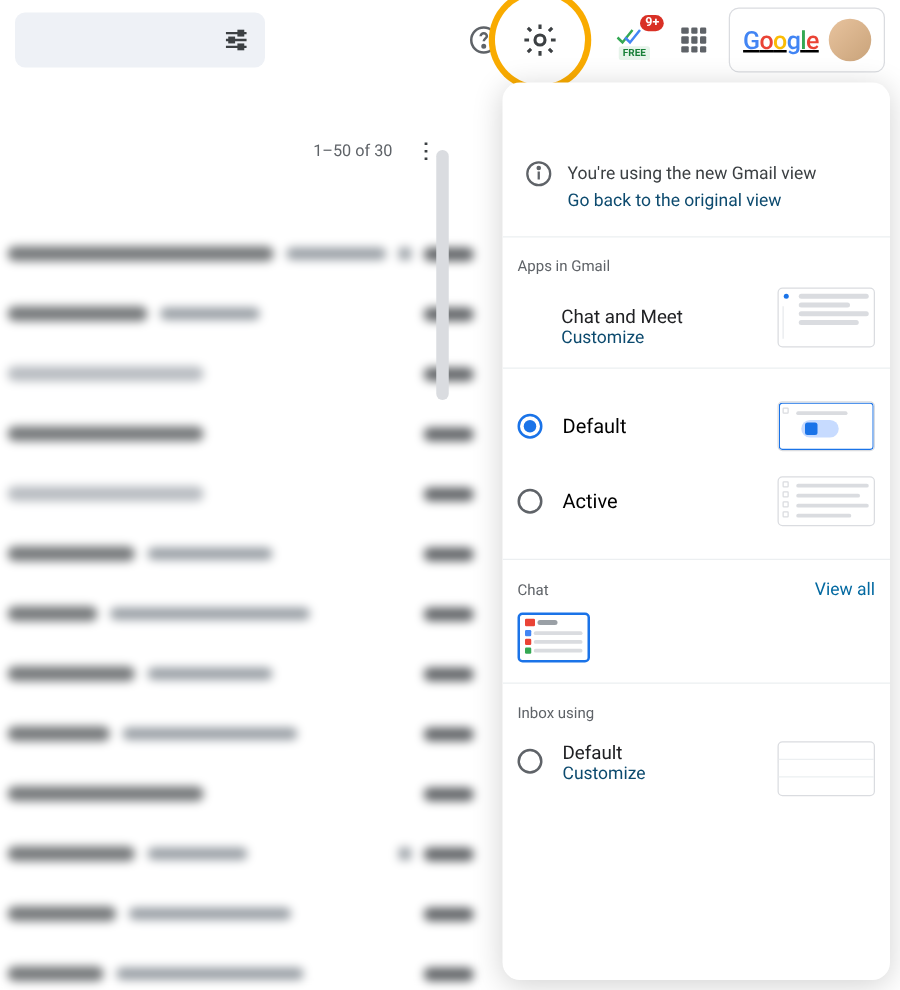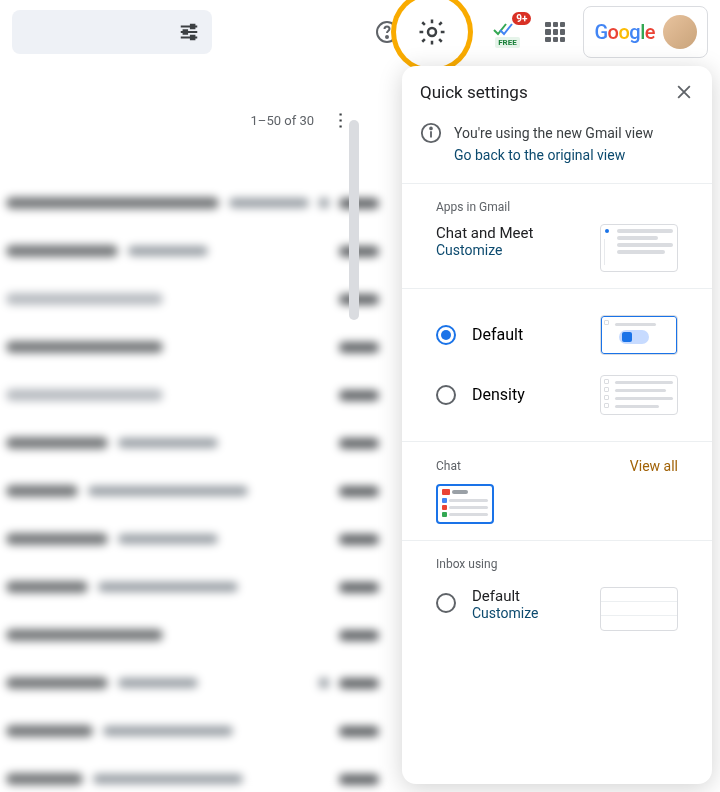--- a/index.html
+++ b/index.html
@@ -16,67 +16,67 @@
   .help-circle { width: 24px; height: 24px; }
   .gear-highlight { position: absolute; left: 396px; top: -4px; width: 72px; height: 72px; border-radius: 50%; background: #fff; box-shadow: 0 0 0 5px #f9ab00; display: flex; align-items: center; justify-content: center; z-index: 5; }
   .gear-svg { width: 30px; height: 30px; }
   .badge-stack { position: relative; width: 40px; height: 40px; display: flex; align-items: center; justify-content: center; }
   .badge-red { position: absolute; top: 0px; right: -4px; background: #d93025; color: #fff; font-size: 10px; font-weight: 700; border-radius: 10px; padding: 1px 4px; z-index:2; }
   .free-badge { font-size: 8px; font-weight:700; color:#188038; background:#e6f4ea; padding:1px 3px; border-radius:2px; position:absolute; bottom:4px; }
   .check-dbl { position:absolute; top:10px; left:6px; }
   .apps-dots { width: 20px; height: 20px; display:grid; grid-template-columns:repeat(3,1fr); grid-template-rows:repeat(3,1fr); gap:2px; }
   .apps-dots span { background:#5f6368; border-radius:1px; }
   .google-box { border: 1px solid #dadce0; border-radius: 8px; padding: 8px 10px; display:flex; align-items:center; gap:8px; }
-  .google-logo { font-size: 20px; font-weight: 500; letter-spacing: -0.5px; }
+  .google-logo { font-size: 20px; font-weight: 500; letter-spacing: -0.5px; text-decoration: underline; }
   .g1{color:#4285F4}.g2{color:#EA4335}.g3{color:#FBBC05}.g4{color:#4285F4}.g5{color:#34A853}.g6{color:#EA4335}
   .avatar { width: 34px; height: 34px; border-radius:50%; background: linear-gradient(135deg,#e8c39e,#c9a37a); }
 
   .mainblur { position:absolute; left:0; top:64px; width: 385px; bottom:0; background:#fff; filter: blur(4px); padding-top: 40px; }
   .pagecount-row { position:absolute; left:0; top:110px; width:360px; display:flex; align-items:center; justify-content:flex-end; gap:18px; color:#5f6368; font-size:13px; z-index:2; padding-right:10px; }
   .kebab { font-size:18px; letter-spacing:0; transform: rotate(90deg); display:inline-block; color:#3c4043; }
   .fake-row { height: 38px; display:flex; align-items:center; gap:10px; padding:0 6px; margin-top:10px; }
   .fake-subj { flex:1; height:12px; background:#3c4043; opacity:.7; border-radius:6px; }
   .fake-sub2 { width:80px; height:10px; background:#9aa0a6; border-radius:5px; }
   .fake-date { width:40px; height:11px; background:#3c4043; opacity:.8; border-radius:5px; }
   .fake-att { width:10px; height:10px; background:#9aa0a6; border-radius:2px; }
   .scroll-shade { position:absolute; left:349px; top:120px; width:10px; height:200px; background:#dadce0; border-radius:5px; }
 
   .panel { position:absolute; right:8px; top:66px; width: 310px; bottom:8px; background:#fff; border-radius:14px; box-shadow: 0 4px 24px rgba(0,0,0,.18); z-index:10; overflow:hidden; padding: 12px 0 0 0; }
   .panel-inner { height:100%; overflow:auto; }
   .panel-header { display:flex; align-items:center; justify-content:space-between; padding: 4px 18px 10px 18px; color:#202124; font-size:17px; }
   .close-x { width:20px; height:20px; stroke:#5f6368; cursor:pointer; }
   .see-all-wrap { padding: 0 12px 14px 12px; }
   .see-all-btn { width:100%; height: 44px; border: 1px solid #dadce0; border-radius:6px; background:#fffbe6; display:flex; align-items:center; justify-content:center; color:#1a73e8; font-size:15px; cursor:pointer; }
   .see-all-highlight { box-shadow: 0 0 0 3px #f9ab00; border-radius:8px; }
-  .info-row { display:flex; gap:12px; padding: 10px 18px 16px 18px; border-bottom:1px solid #eceff1; }
+  .info-row { display:flex; gap:12px; padding: 10px 18px 16px 18px; border-bottom:1px solid #eceff1;margin-top:40px; }
   .info-icon { flex:0 0 22px; height:22px; }
   .info-text { font-size:14px; color:#3c4043; line-height:1.6; }
   .link { color:#0c4a6e; cursor:pointer; }
-  .section { padding: 16px 34px; border-bottom:1px solid #eceff1; }
+  .section { padding: 16px 12px; border-bottom:1px solid #eceff1; }
   .section-title { font-size:12px; color:#5f6368; margin-bottom:10px; }
-  .apps-row { display:flex; align-items:flex-start; justify-content:space-between; }
+  .apps-row { display:flex; align-items:flex-end; justify-content:space-between;margin-left:35px; }
   .apps-left { font-size:15px; color:#202124; }
   .customize-link { font-size:14px; }
   .thumb { width:78px; height:48px; border:1px solid #dadce0; border-radius:4px; padding:4px; display:flex; flex-direction:column; gap:3px; }
   .thumb-line { height:4px; background:#dadce0; border-radius:2px; }
   .thumb-dot { width:4px; height:4px; border-radius:50%; background:#1a73e8; position:absolute; }
   .thumb-rel { position:relative; }
   .density-row { display:flex; align-items:center; justify-content:space-between; padding:10px 0; }
   .radio-label { display:flex; align-items:center; gap:16px; cursor:pointer; }
   .radio { width:20px; height:20px; border-radius:50%; border:2px solid #5f6368; display:flex; align-items:center; justify-content:center; flex-shrink:0; }
   .radio.checked { border-color:#1a73e8; }
   .radio.checked::after { content:''; width:10px; height:10px; border-radius:50%; background:#1a73e8; }
   .density-thumb { width:78px; height:40px; border:1px solid #dadce0; border-radius:4px; padding:4px; display:flex; flex-direction:column; justify-content:space-around; gap:2px; position:relative; }
   .density-thumb.sel { box-shadow: inset 0 0 0 1px #1a73e8; }
   .dline { height:3px; background:#dadce0; border-radius:2px; margin-left:10px; }
   .dsq { width:5px; height:5px; border:1px solid #dadce0; border-radius:1px; position:absolute; left:3px; }
   .dicon { position:absolute; left:18px; top:14px; width:30px; height:14px; background:#c7dbff; border-radius:7px; }
   .dicon::before { content:''; position:absolute; left:3px; top:2px; width:10px; height:10px; background:#1a73e8; border-radius:2px; }
   .theme-row { display:flex; align-items:center; justify-content:space-between; margin-bottom:10px; }
-  .viewall { color:#a16207; font-size:14px; cursor:pointer; }
+  .viewall { color:#0369a1; font-size:14px; cursor:pointer; }
   .theme-thumb { width:58px; height:40px; border:2px solid #1a73e8; border-radius:4px; padding:2px; position:relative; }
   .theme-thumb .tt-top { height:8px; display:flex; align-items:center; gap:2px; padding-left:2px; }
   .tt-redbox{width:8px;height:6px;background:#ea4335;border-radius:1px;}
   .tt-text{width:16px;height:4px;background:#9aa0a6;border-radius:2px;}
   .tt-row{height:5px;margin:2px;display:flex;gap:2px;}
   .tt-sq{width:5px;height:5px;background:#4285F4;border-radius:1px;}
   .tt-ln{flex:1;height:3px;background:#dadce0;border-radius:2px;margin-top:1px;}
   .inbox-row { display:flex; align-items:flex-start; justify-content:space-between; padding-top:6px; gap:10px; }
   .inbox-left { display:flex; gap:16px; align-items:flex-start; }
   .inbox-thumb { width:78px; height:44px; border:1px solid #dadce0; border-radius:4px; display:flex; flex-direction:column; }
@@ -219,26 +219,20 @@
       <div class="fake-sub2" style="width:150px"></div>
       <div style="flex:1"></div>
       <div class="fake-date"></div>
     </div>
 
 </div>
 <div class="scroll-shade"></div>
 
 <div class="panel">
  <div class="panel-inner">
-  <div class="panel-header">
-    <span>Quick settings</span>
-    <svg class="close-x" viewBox="0 0 24 24" fill="none" stroke-width="2.2">
-          <path d="M5 5l14 14M19 5L5 19"></path>
-        </svg>
-  </div>
 
 
   <div class="info-row">
     <svg class="info-icon" viewBox="0 0 24 24" fill="none" stroke="#5f6368" stroke-width="2">
           <circle cx="12" cy="12" r="10"></circle>
           <line x1="12" y1="10" x2="12" y2="17"></line>
           <circle cx="12" cy="7" r="1" fill="#5f6368"></circle>
         </svg>
     <div class="info-text">
       <div>You're using the new Gmail view</div>
@@ -276,21 +270,21 @@
             <div class="dline" style="width:60%"></div>
         <div class="dicon"></div>
         <div style="height:14px"></div>
       </div>
     </div>
 
 
     <div class="density-row">
       <div class="radio-label">
         <div class="radio"></div>
-        <span>Density</span>
+        <span>Active</span>
       </div>
       <div class="density-thumb">
         <span class="dsq" style="top:3px"></span>
             <div class="dline"></div>
         <span class="dsq" style="top:11px"></span>
             <div class="dline" style="width:75%"></div>
         <span class="dsq" style="top:19px"></span>
             <div class="dline"></div>
         <span class="dsq" style="top:27px"></span>
             <div class="dline" style="width:65%"></div>

